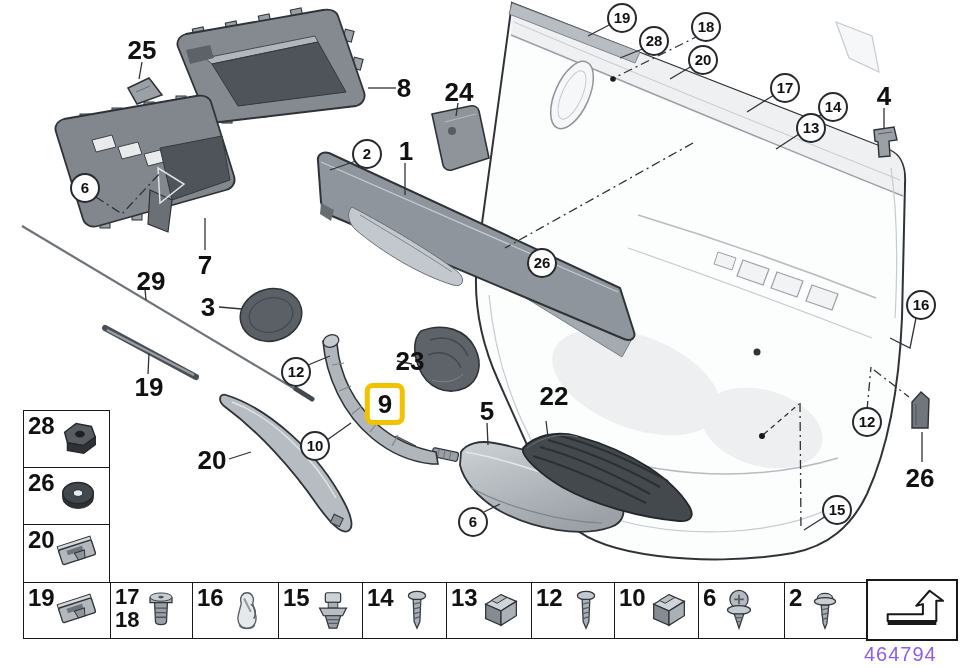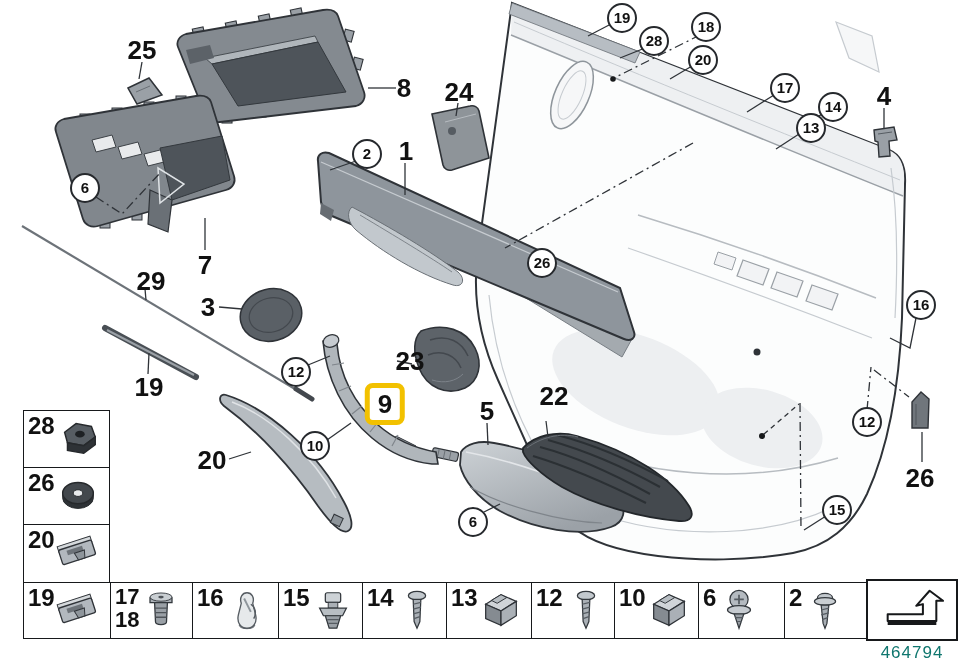--- a/index.html
+++ b/index.html
@@ -13,22 +13,22 @@
       transform:translate(-50%,-50%);z-index:6;white-space:nowrap;}
   .pl.hl{border:5px solid #F2C100;border-radius:8px;background:#fff;padding:3px 8px;}
   .cell{position:absolute;border:1.6px solid #17191b;box-sizing:border-box;background:#fff;
         display:flex;align-items:flex-start;z-index:5;}
   .cell .nums{display:flex;flex-direction:column;padding:2px 0 0 4px;}
   .cell .nums span{font-weight:bold;font-size:24px;line-height:25px;color:#111;}
   .cell svg.ic{margin:4px 0 0 0;}
   #arrow-box{position:absolute;left:866px;top:579px;width:92px;height:62px;
              border:2.5px solid #17191b;box-sizing:border-box;background:#fff;z-index:5;
              display:flex;align-items:center;justify-content:center;}
-  #sheet-number{position:absolute;left:864px;top:643px;width:96px;text-align:center;
-                font-size:17px;color:#0f766e;letter-spacing:1px;z-index:5;}
+  #sheet-number{position:absolute;left:864px;top:643px;width:96px;
+                font-size:20px;color:#8b5cf6;letter-spacing:1px;z-index:5;}
   .hidden-defs{position:absolute;width:0;height:0;overflow:hidden;}
 </style>
 </head>
 <body>
 
 <div id="stage">
 
   <svg class="hidden-defs" aria-hidden="true">
     <defs>
       <symbol id="ic-hexnut" viewBox="0 0 48 48">

